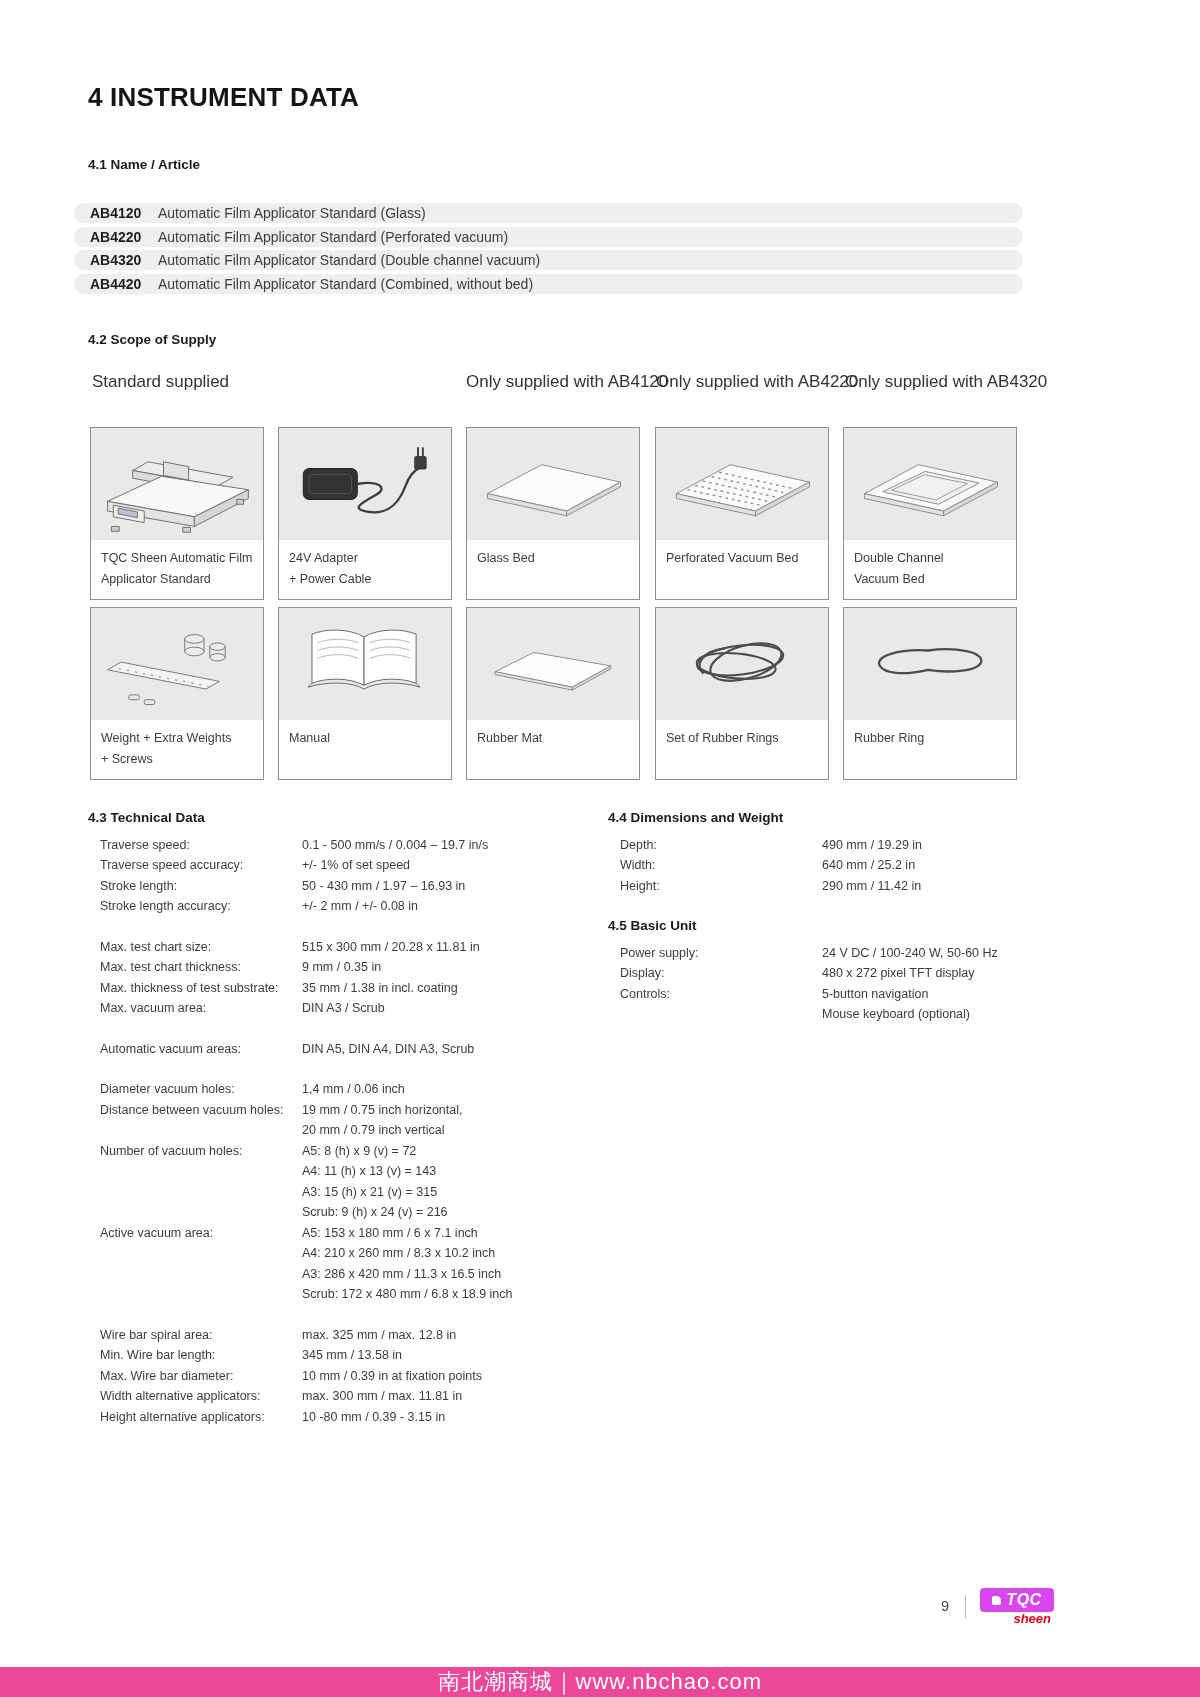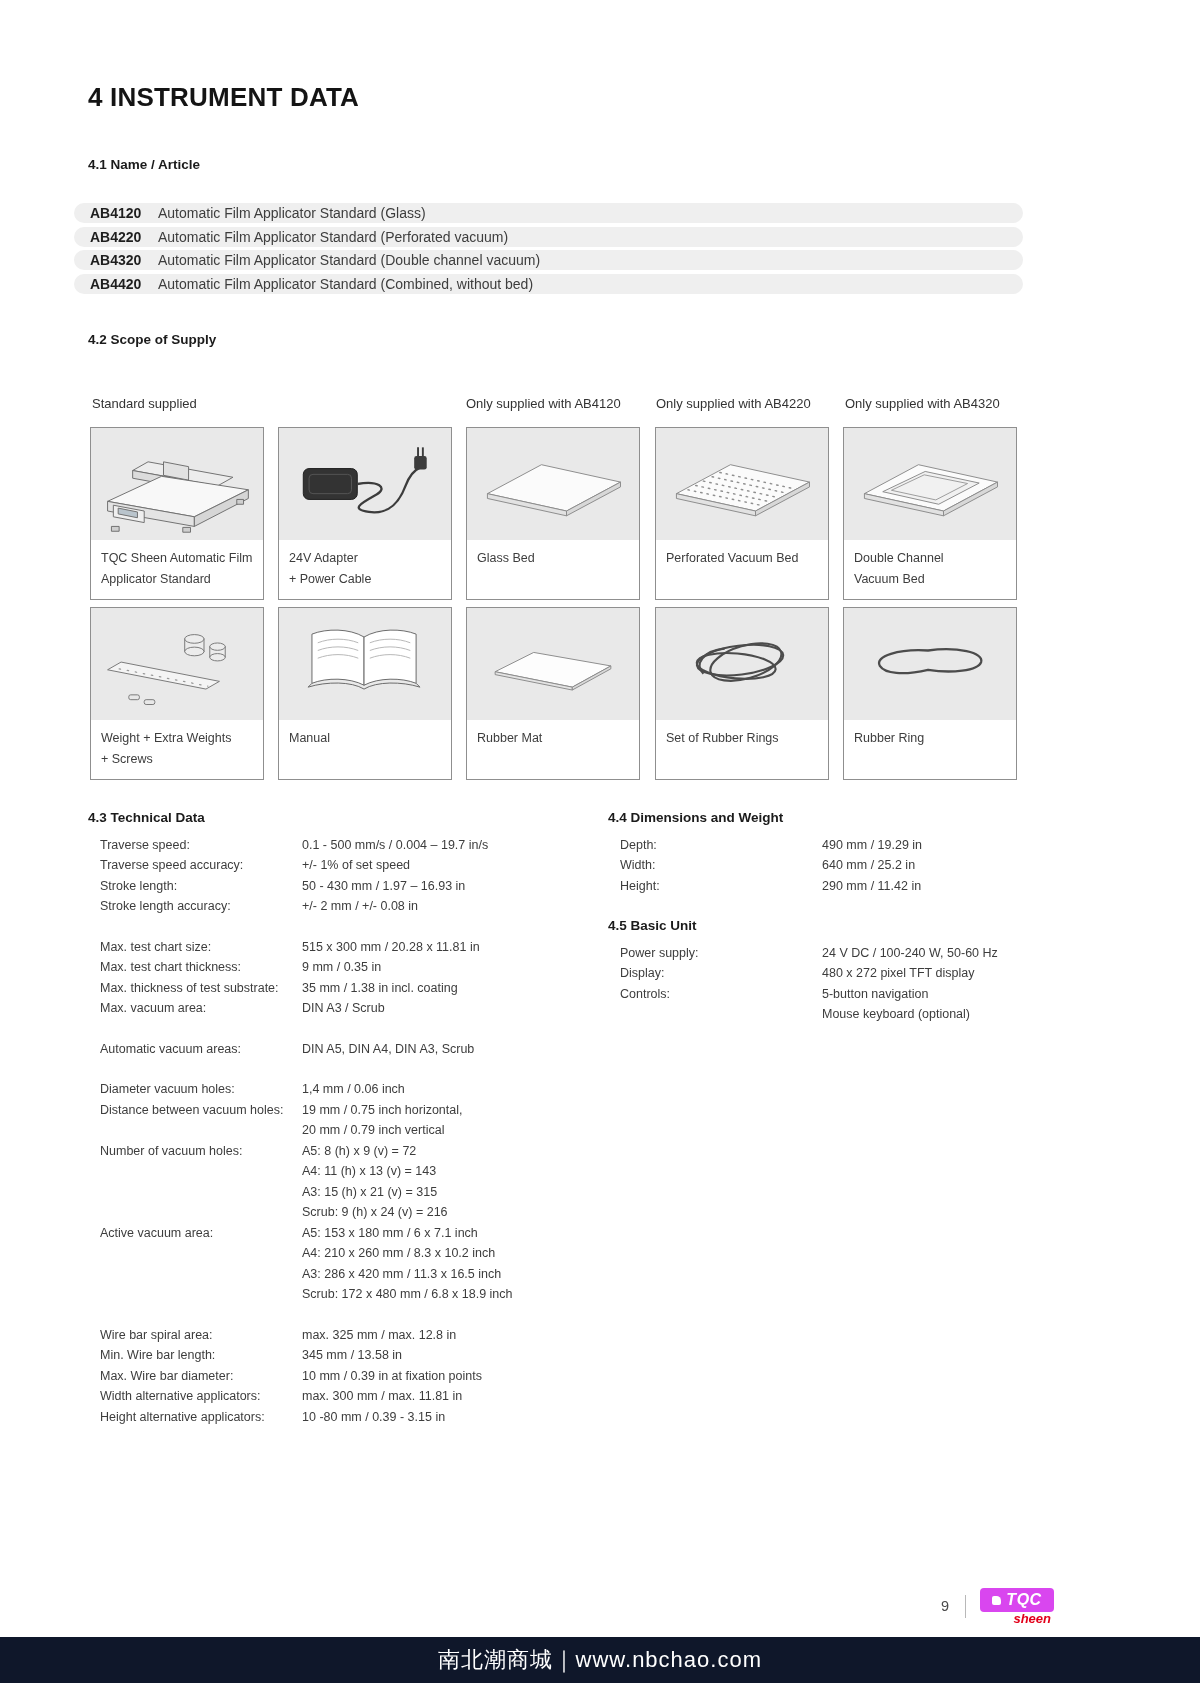--- a/index.html
+++ b/index.html
@@ -6,39 +6,39 @@
   .page{position:relative;width:1200px;height:1697px;background:#fff;
         font-family:Liberation Sans, sans-serif;color:#3d3d3d;overflow:hidden;}
   .page-title{position:absolute;left:88px;top:82px;font-size:26px;font-weight:700;color:#141414;letter-spacing:.2px;}
   .sec-heading{position:absolute;font-size:13.5px;font-weight:700;color:#1b1b1b;}
   #s41-heading{left:88px;top:157px;}
   #s42-heading{left:88px;top:332px;}
   .article-list{position:absolute;left:74px;top:203px;width:949px;display:flex;flex-direction:column;gap:3.5px;}
   .article-row{height:20px;background:#efefef;border-radius:10px;display:flex;align-items:center;padding:0 16px;font-size:14px;}
   .article-code{font-weight:700;color:#1e1e1e;width:68px;flex:none;}
   .article-desc{color:#3d3d3d;}
-  .col-header{position:absolute;top:396px;font-size:13px;color:#333;}
+  .col-header{position:absolute;top:372px;font-size:17px;color:#333;}
   .card{position:absolute;width:172px;height:171px;border:1px solid #8f8f8f;background:#fff;}
   .card-img{height:112px;background:#e9e9e9;display:flex;align-items:center;justify-content:center;overflow:hidden;}
   .card-label{padding:8px 10px 0;font-size:12.5px;line-height:21px;white-space:pre-line;color:#3d3d3d;}
   .spec-col{position:absolute;font-size:12.5px;line-height:20.5px;}
   .spec-col h3{font-size:13.5px;color:#1b1b1b;margin:0 0 6px 0;}
   .spec-group{margin-bottom:20px;margin-left:12px;}
   .spec-row{display:flex;align-items:flex-start;}
   .spec-label{width:202px;flex:none;}
   .spec-value{white-space:pre-line;}
   #tech-left{left:88px;top:808px;width:515px;}
   #tech-right{left:608px;top:808px;width:440px;}
   .page-num{position:absolute;left:941px;top:1598px;font-size:14.5px;color:#4a4a4a;}
   .footer-divider{position:absolute;left:965px;top:1595px;width:1px;height:23px;background:#b8b8b8;}
   .logo{position:absolute;left:980px;top:1588px;width:74px;}
   .logo-box{background:#d946ef;border-radius:4px;color:#fff;display:flex;align-items:center;justify-content:center;gap:5px;height:24px;font-style:italic;font-weight:700;font-size:16px;letter-spacing:.5px;}
   .logo-emblem{width:9px;height:9px;background:#fff;border-radius:2px 50% 2px 2px;}
   .logo-sheen{color:#e2001a;text-align:right;font-style:italic;font-weight:700;font-size:13px;line-height:14px;padding-right:3px;}
-  .bottom-bar{position:absolute;left:0;bottom:14px;width:1200px;height:46px;background:#0f172a;color:#fff;
+  .bottom-bar{position:absolute;left:0;bottom:0;width:1200px;height:30px;background:#ec4899;color:#fff;
               display:flex;align-items:center;justify-content:center;font-size:22px;letter-spacing:1px;}
   svg{display:block;}
 </style>
 </head>
 <body>
 
 <div class="page">
 
   <div class="page-title">4 INSTRUMENT DATA</div>
 

